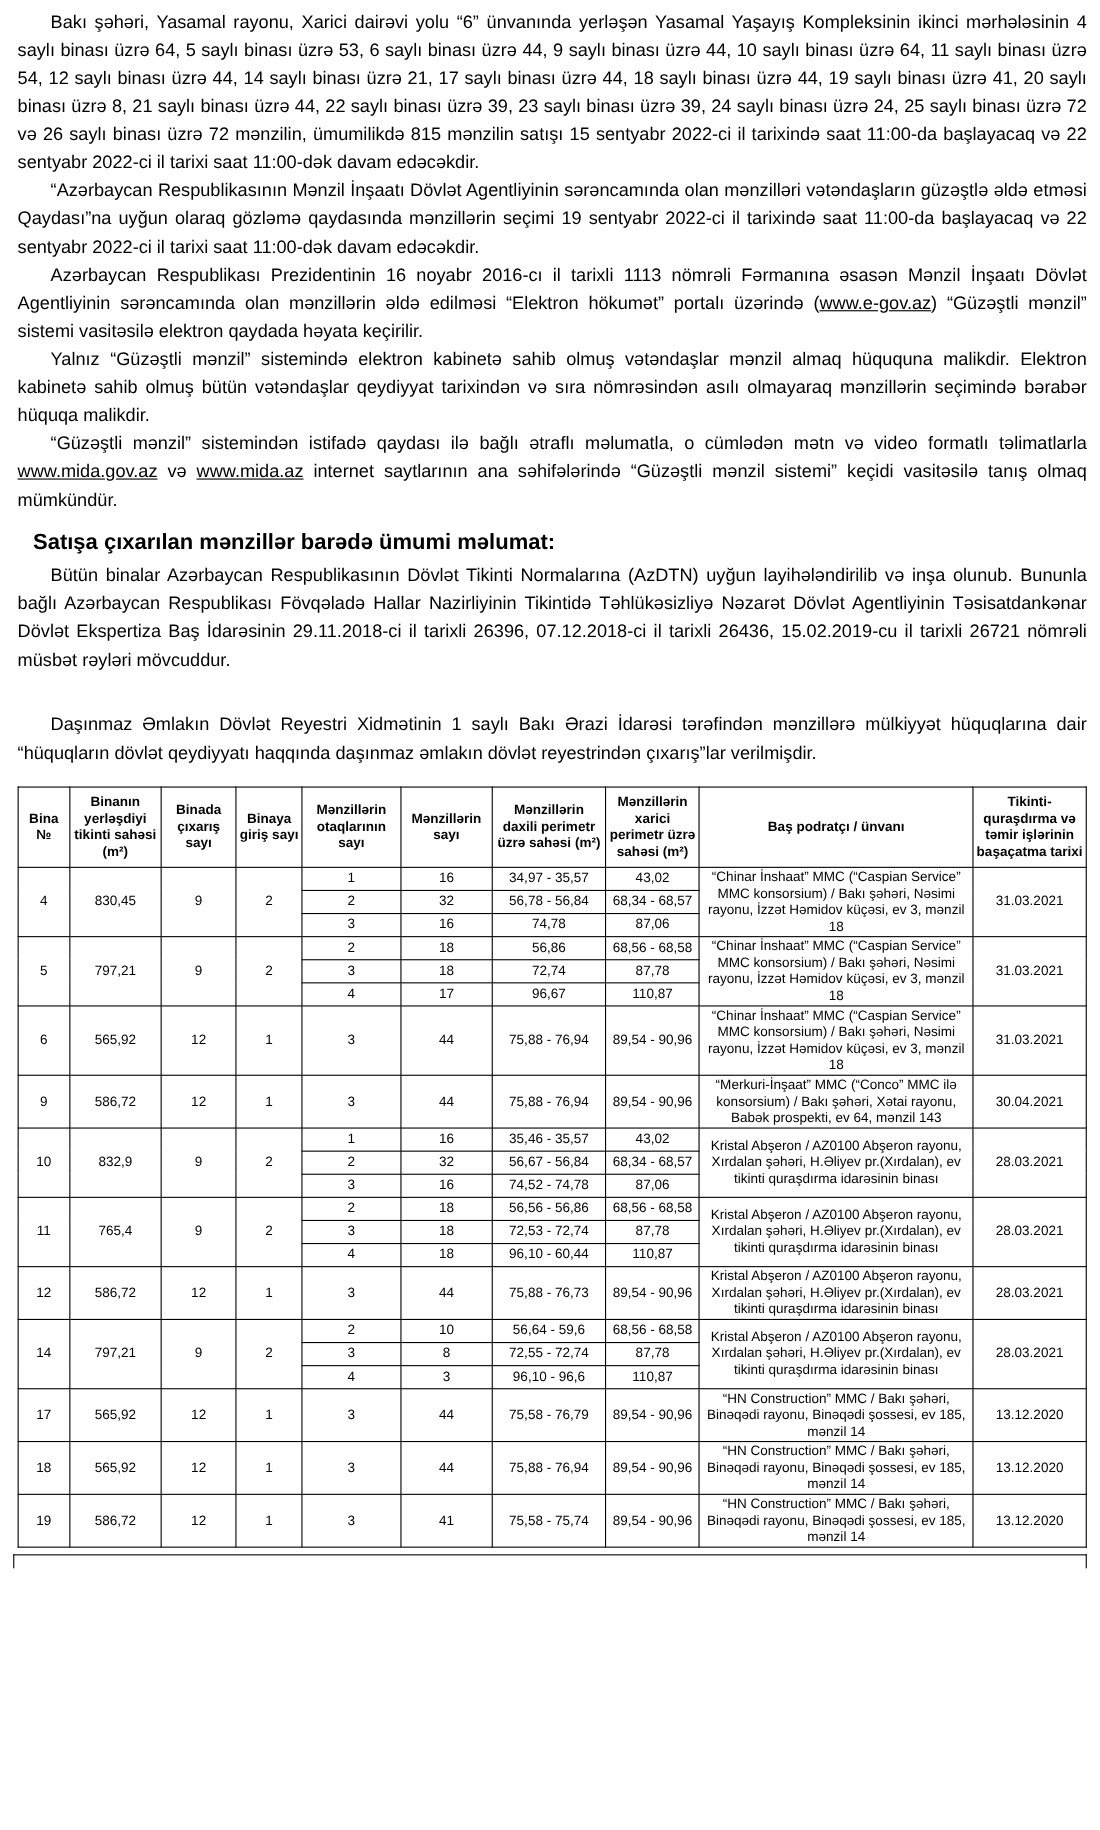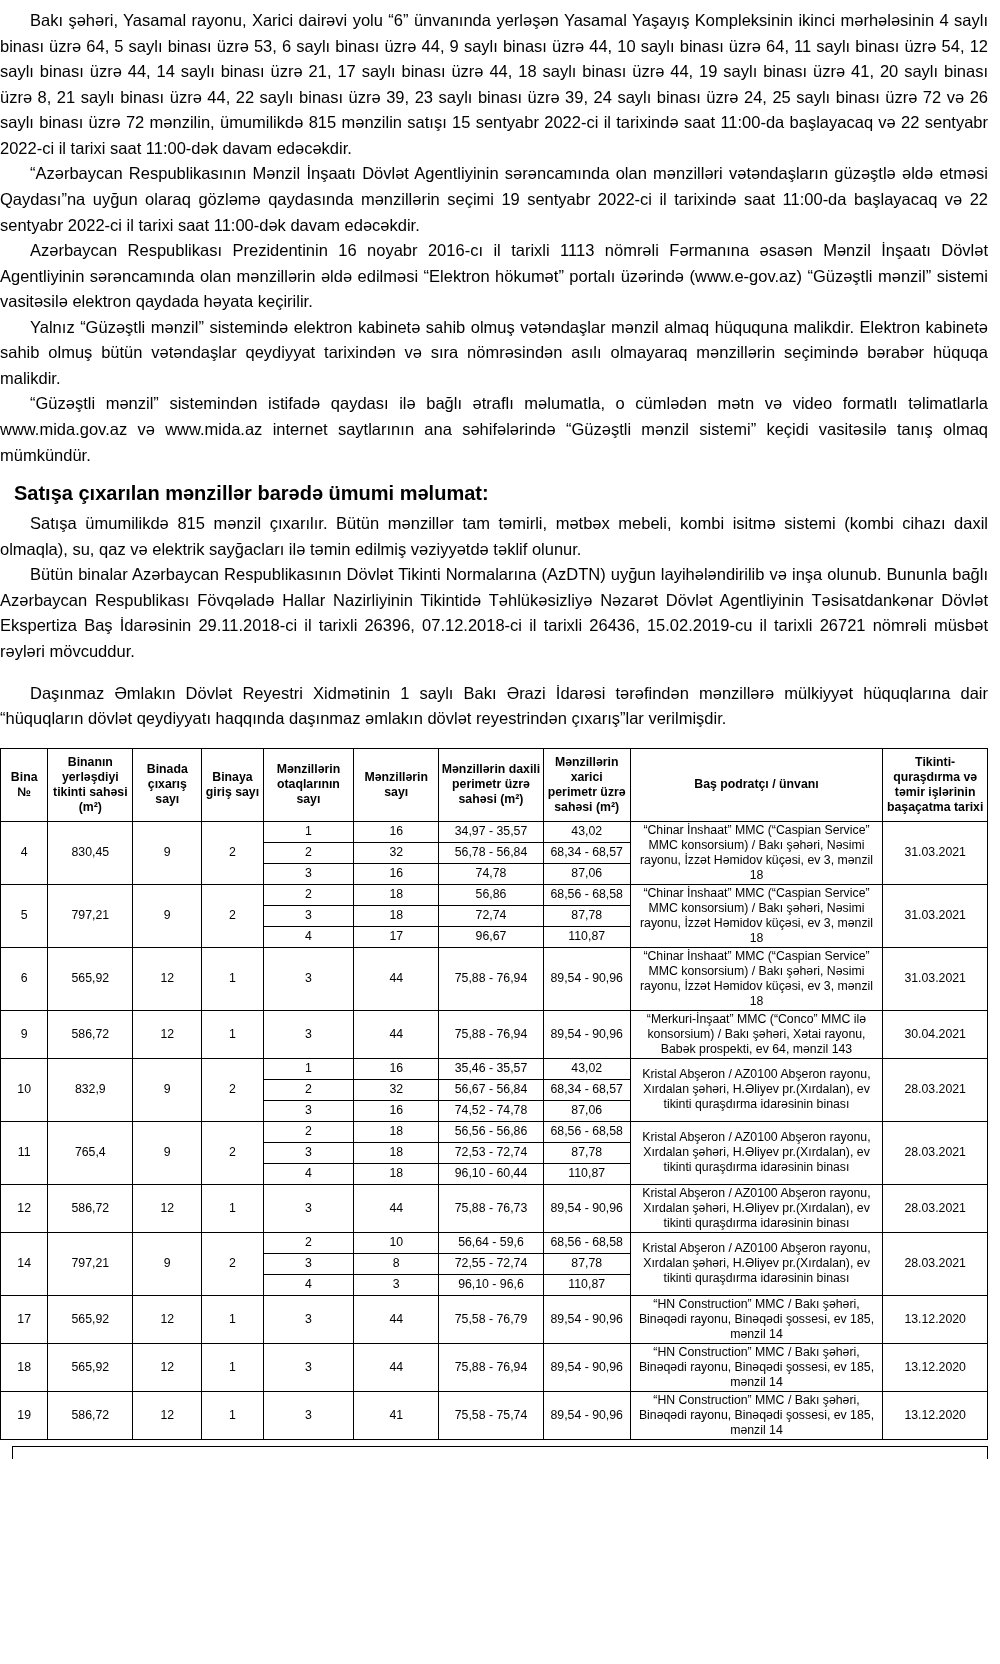--- a/index.html
+++ b/index.html
@@ -4,36 +4,36 @@
 <style>
   * { box-sizing: border-box; }
   html, body { margin: 0; padding: 0; }
   body {
     width: 1000px;
     background: #ffffff;
     color: #000000;
     font-family: "Liberation Sans", "DejaVu Sans", sans-serif;
     font-size: 16.5px;
   }
-  .doc { padding: 8px 12px 0 0; }
+  .doc { padding: 8px 12px 0 16px; }
   .doc p {
     margin: 0;
     text-align: justify;
     text-indent: 30px;
     line-height: 1.55;
   }
   .b { font-weight: normal; }
-  .u { cursor: pointer; }
+  .u { text-decoration: underline; cursor: pointer; }
   .section-heading {
     font-weight: bold;
     font-size: 20px;
     margin: 14px 0 6px 0;
     text-indent: 14px;
   }
-  .info p:last-child { margin-top: 16px; font-weight: bold; }
+  .info p:last-child { margin-top: 34px; font-weight: bold; }
   table.apartments {
     border-collapse: collapse;
     width: 100%;
     table-layout: fixed;
     font-size: 12.3px;
     margin-top: 16px;
   }
   table.apartments th, table.apartments td {
     border: 1px solid #000;
     text-align: center;
@@ -64,21 +64,20 @@
       <p><span>Bakı şəhəri, Yasamal rayonu, Xarici dairəvi yolu “6” ünvanında yerləşən Yasamal Yaşayış Kompleksinin ikinci mərhələsinin 4 saylı binası üzrə 64, 5 saylı binası üzrə 53, 6 saylı binası üzrə 44, 9 saylı binası üzrə 44, 10 saylı binası üzrə 64, 11 saylı binası üzrə 54, 12 saylı binası üzrə 44, 14 saylı binası üzrə 21, 17 saylı binası üzrə 44, 18 saylı binası üzrə 44, 19 saylı binası üzrə 41, 20 saylı binası üzrə 8, 21 saylı binası üzrə 44, 22 saylı binası üzrə 39, 23 saylı binası üzrə 39, 24 saylı binası üzrə 24, 25 saylı binası üzrə 72 və 26 saylı binası üzrə 72 mənzilin, ümumilikdə 815 mənzilin satışı 15 sentyabr 2022-ci il tarixində saat 11:00-da başlayacaq və 22 sentyabr 2022-ci il tarixi saat 11:00-dək davam edəcəkdir.</span></p>
       <p><span>“Azərbaycan Respublikasının Mənzil İnşaatı Dövlət Agentliyinin sərəncamında olan mənzilləri vətəndaşların güzəştlə əldə etməsi Qaydası”na uyğun olaraq </span><span class="b">gözləmə qaydasında mənzillərin seçimi</span><span> 19 sentyabr 2022-ci il tarixində saat 11:00-da başlayacaq və 22 sentyabr 2022-ci il tarixi saat 11:00-dək davam edəcəkdir.</span></p>
       <p><span>Azərbaycan Respublikası Prezidentinin 16 noyabr 2016-cı il tarixli 1113 nömrəli Fərmanına əsasən Mənzil İnşaatı Dövlət Agentliyinin sərəncamında olan mənzillərin əldə edilməsi “Elektron hökumət” portalı üzərində (</span><span class="u">www.e-gov.az</span><span>) “Güzəştli mənzil” sistemi vasitəsilə elektron qaydada həyata keçirilir.</span></p>
       <p><span>Yalnız “Güzəştli mənzil” sistemində elektron kabinetə sahib olmuş vətəndaşlar mənzil almaq hüququna malikdir. Elektron kabinetə sahib olmuş bütün vətəndaşlar qeydiyyat tarixindən və sıra nömrəsindən asılı olmayaraq mənzillərin seçimində bərabər hüquqa malikdir.</span></p>
       <p><span>“Güzəştli mənzil” sistemindən istifadə qaydası ilə bağlı ətraflı məlumatla, o cümlədən mətn və video formatlı təlimatlarla </span><span class="u">www.mida.gov.az</span><span> və </span><span class="u">www.mida.az</span><span> internet saytlarının ana səhifələrində “Güzəştli mənzil sistemi” keçidi vasitəsilə tanış olmaq mümkündür.</span></p>
     </div>
 
   <div class="section-heading">Satışa çıxarılan mənzillər barədə ümumi məlumat:</div>
 
   <div class="info">
-      <p><span>Satışa ümumilikdə 815 mənzil çıxarılır. Bütün mənzillər tam təmirli, mətbəx mebeli, kombi isitmə sistemi (kombi cihazı daxil olmaqla), su, qaz və elektrik sayğacları ilə təmin edilmiş vəziyyətdə təklif olunur.</span></p>
       <p><span>Bütün binalar Azərbaycan Respublikasının Dövlət Tikinti Normalarına (AzDTN) uyğun layihələndirilib və inşa olunub. Bununla bağlı Azərbaycan Respublikası Fövqəladə Hallar Nazirliyinin Tikintidə Təhlükəsizliyə Nəzarət Dövlət Agentliyinin Təsisatdankənar Dövlət Ekspertiza Baş İdarəsinin 29.11.2018-ci il tarixli 26396, 07.12.2018-ci il tarixli 26436, 15.02.2019-cu il tarixli 26721 nömrəli müsbət rəyləri mövcuddur.</span></p>
       <p><span class="b">Daşınmaz Əmlakın Dövlət Reyestri Xidmətinin 1 saylı Bakı Ərazi İdarəsi tərəfindən mənzillərə mülkiyyət hüquqlarına dair “hüquqların dövlət qeydiyyatı haqqında daşınmaz əmlakın dövlət reyestrindən çıxarış”lar verilmişdir.</span></p>
     </div>
 
   <table class="apartments">
     <colgroup>
       <col style="width:4.8%">
         <col style="width:8.6%">
         <col style="width:7.0%">
       <col style="width:6.2%">

